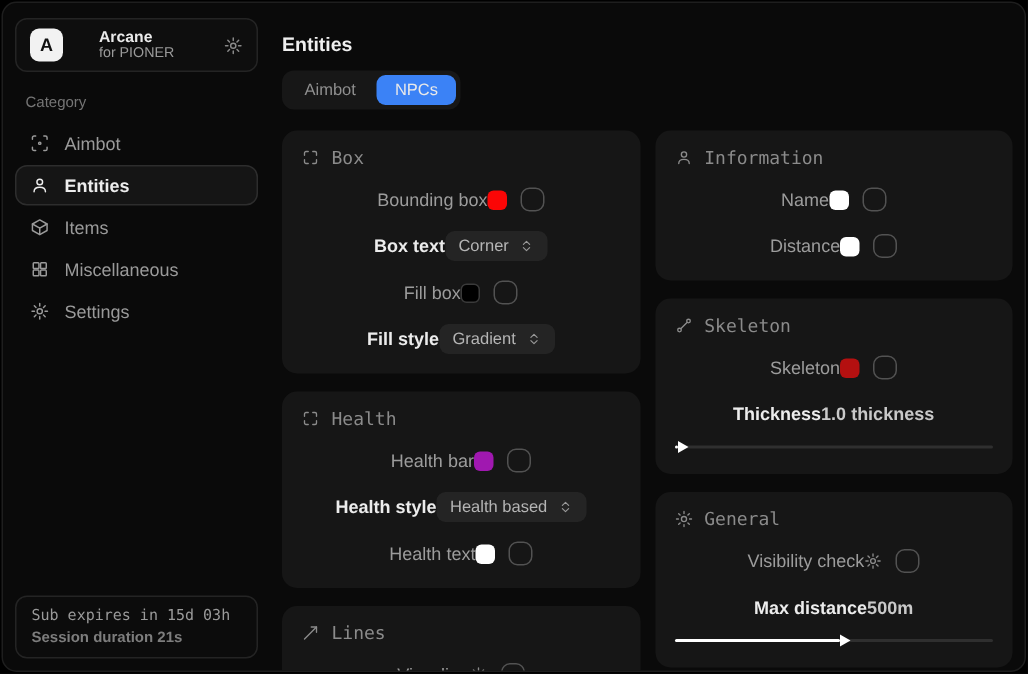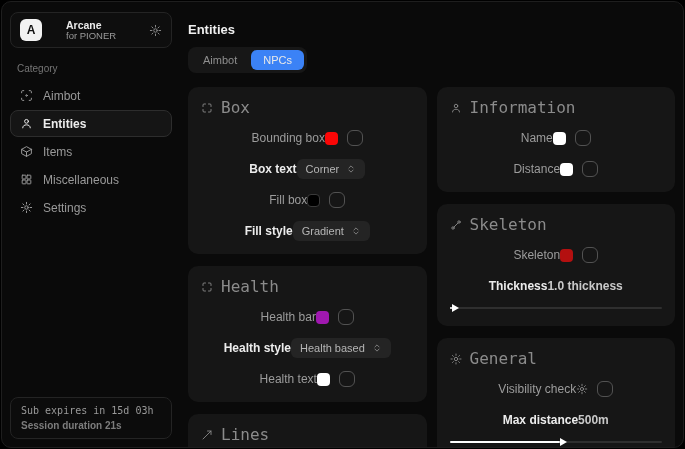--- a/index.html
+++ b/index.html
@@ -46,21 +46,21 @@
   .main { position:absolute; left:186px; top:0; right:8px; }
   .main-title { margin-top:20px; font-size:13px; font-weight:700; color:#f0f0f0; }
   .tabs { display:inline-flex; margin-top:10px; background:#171717; border-radius:8px; padding:3px; gap:2px; }
   .tab { padding:4px 12px; font-size:11px; color:#8f8f8f; border-radius:6px; cursor:default; }
   .tab.active { background:#3b82f6; color:#e9e9e9; }
 
   .columns { display:flex; gap:10px; margin-top:14px; align-items:flex-start; }
   .col { width:239px; display:flex; flex-direction:column; gap:12px; }
 
   .card { background:#161616; border-radius:10px; padding:11px 13px 13px; width:100%; }
-  .card-header { display:flex; align-items:center; gap:8px; color:#8b8b8b; font-family:"DejaVu Sans Mono", monospace; font-size:16px; }
+  .card-header { display:flex; align-items:center; gap:8px; color:#8b8b8b; font-family:"DejaVu Sans Mono", monospace; font-size:12px; }
   .row { display:flex; align-items:center; justify-content:center; margin-top:11px; min-height:20px; }
   .lbl { font-size:12px; color:#9c9c9c; }
   .lbl.bright { color:#ececec; font-weight:700; }
   .ctrls { display:flex; align-items:center; gap:9px; }
 
   .swatch { width:13px; height:13px; border-radius:4px; display:inline-block; }
   .swatch.outlined { border:1px solid #3a3a3a; }
   .checkbox { width:16px; height:16px; border:1.5px solid #525252; border-radius:6px; display:inline-block; background:transparent; }
 
   .dropdown { display:flex; align-items:center; gap:7px; background:#242424; border-radius:6px; padding:4px 9px; cursor:default; }

